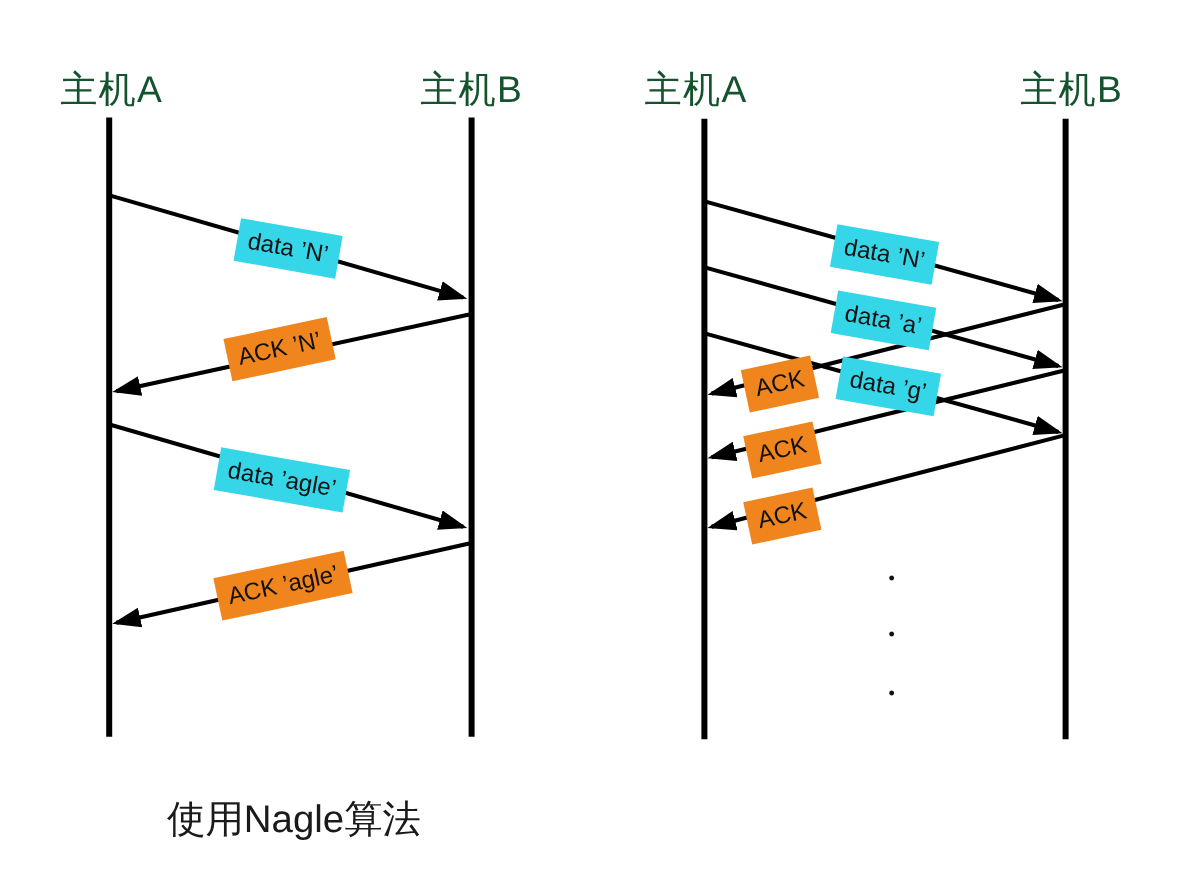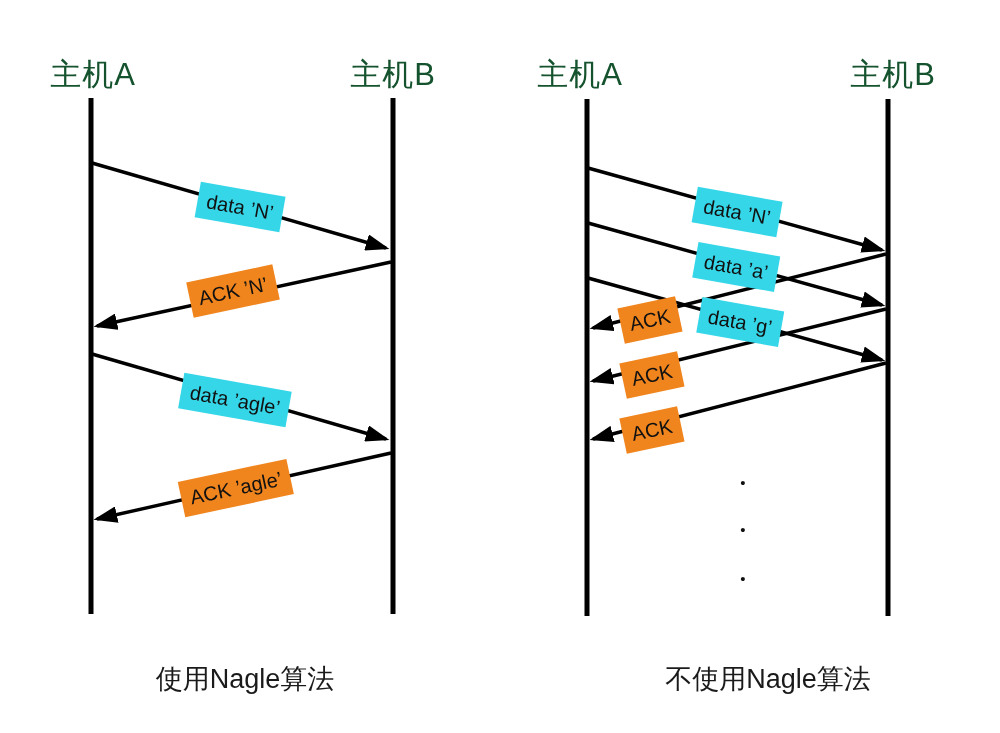--- a/index.html
+++ b/index.html
@@ -24,21 +24,21 @@
     transform: translateX(-50%);
     font-size: 31px;
     font-weight: 500;
     letter-spacing: 1px;
     color: #14532d;
     white-space: nowrap;
   }
   .caption {
     position: absolute;
     transform: translateX(-50%);
-    font-size: 27px;
+    font-size: 32px;
     color: #1a1a1a;
     white-space: nowrap;
   }
   .msg {
     position: absolute;
     transform: translate(-50%, -50%) rotate(var(--rot, 0deg));
     font-size: 20px;
     line-height: 1;
     padding: 8px 9px;
     white-space: nowrap;
@@ -98,15 +98,14 @@
   <div class="msg data" style="left: 740px; top: 322px; --rot: 10deg; background-color: rgb(53, 214, 232);">data ’g’</div>
   <div class="msg ack" style="left: 650px; top: 320px; --rot: -12deg; background-color: rgb(240, 133, 30);">ACK</div>
   <div class="msg ack" style="left: 652px; top: 375px; --rot: -12deg; background-color: rgb(240, 133, 30);">ACK</div>
   <div class="msg ack" style="left: 652px; top: 430px; --rot: -12deg; background-color: rgb(240, 133, 30);">ACK</div>
 
   <div class="dot" style="left:743px; top:482px;">•</div>
   <div class="dot" style="left:743px; top:529px;">•</div>
   <div class="dot" style="left:743px; top:578px;">•</div>
 
   <div class="caption" style="left:245px; top:661px;">使用Nagle算法</div>
-  <div class="caption" style="left:768px; top:661px;">不使用Nagle算法</div>
 
 </div>
 
 </body></html>

